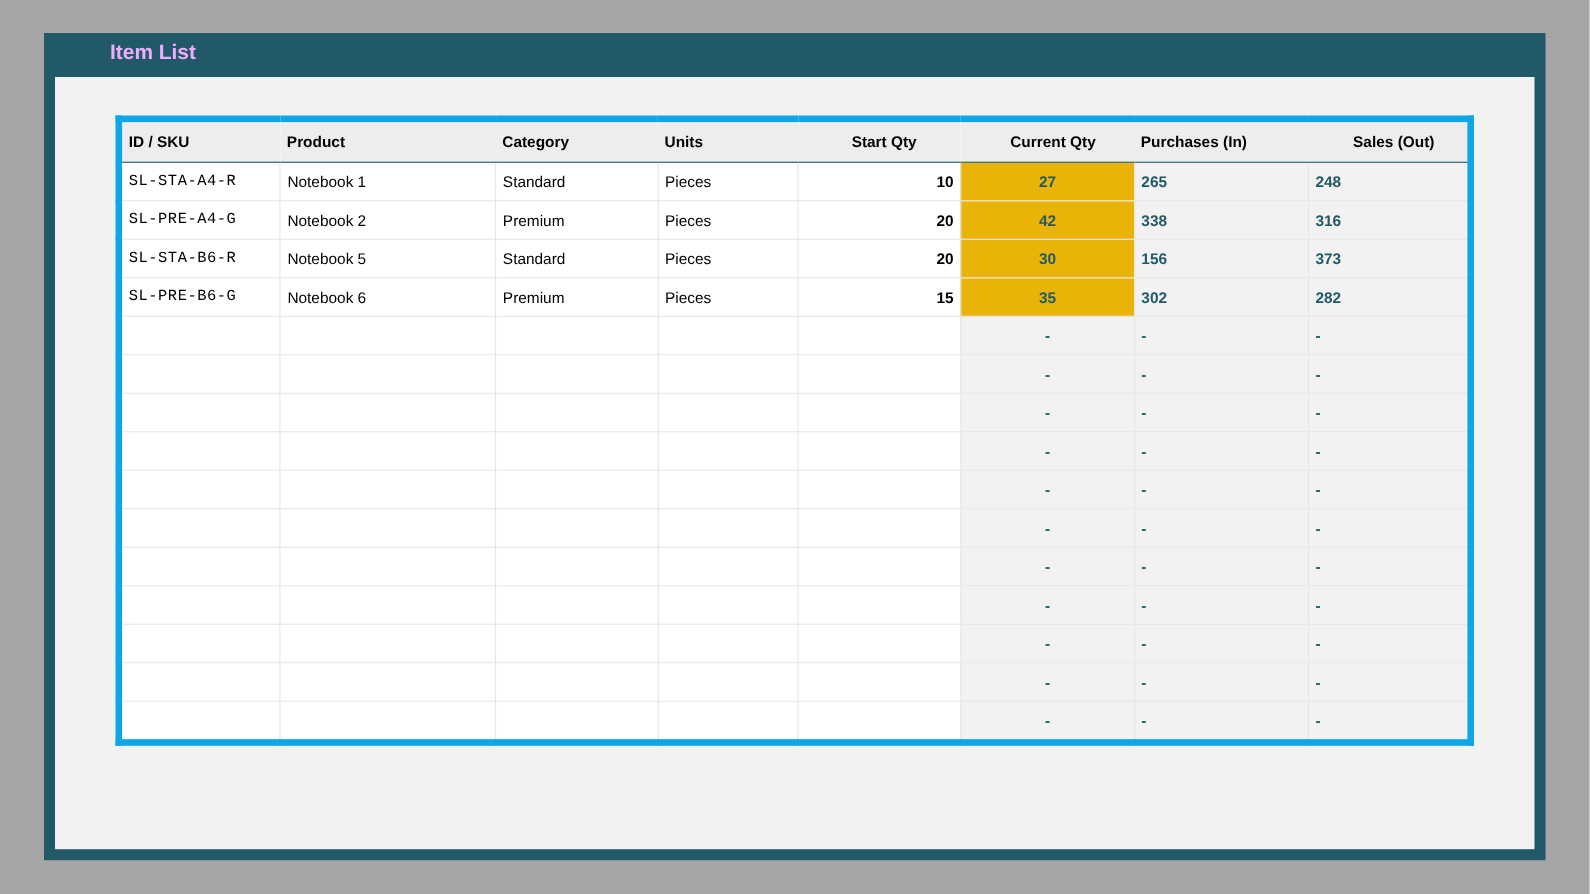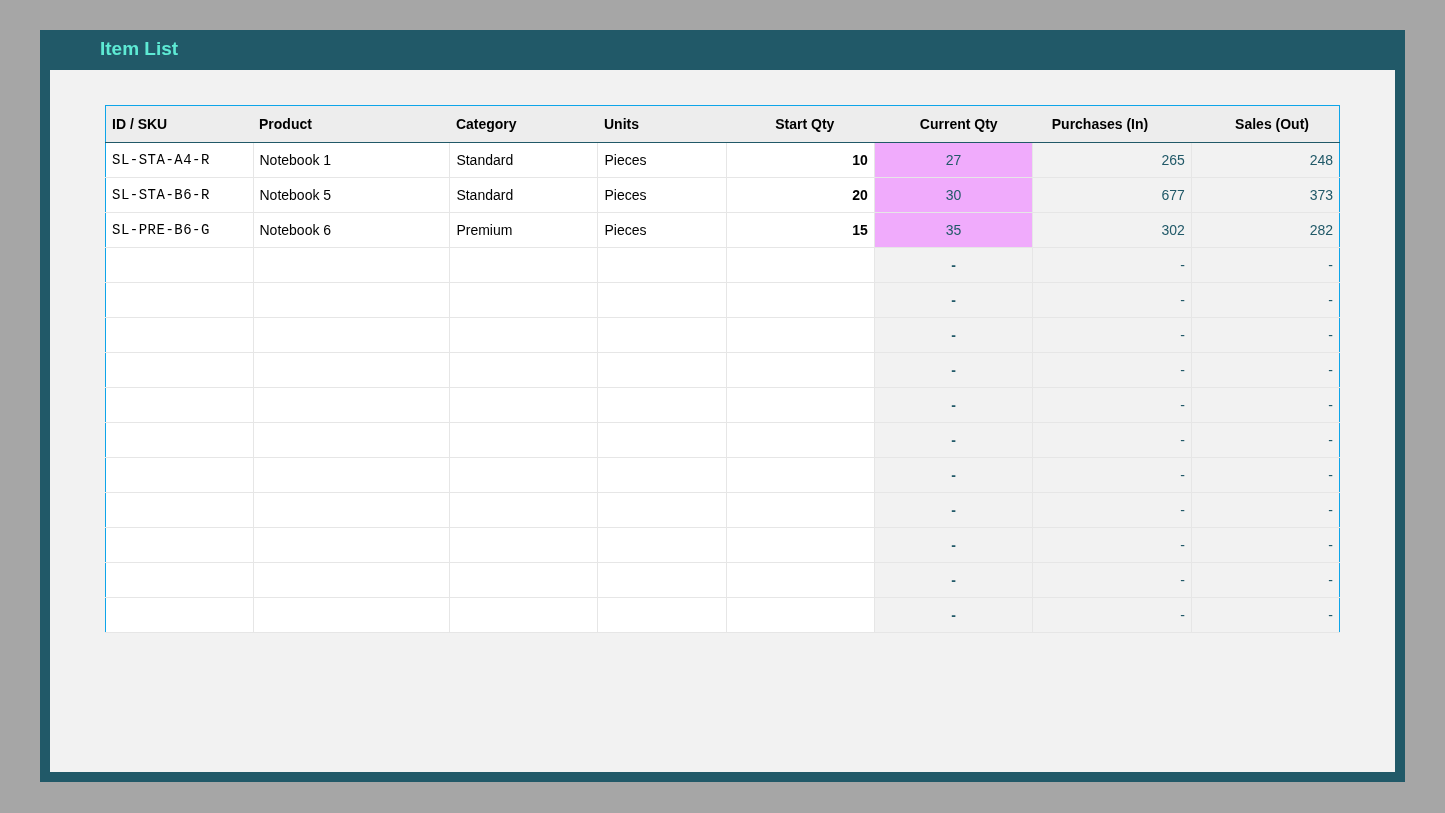--- a/index.html
+++ b/index.html
@@ -17,34 +17,34 @@
     }
     .outer-frame {
       background: #215968;
       padding: 0;
       height: 752px;
       display: flex;
       flex-direction: column;
     }
     .header {
       padding: 8px 60px 10px;
-      color: #5eead4;
+      color: #f0abfc;
       font-weight: bold;
       font-size: 19px;
     }
     .inner-panel {
       background: #f2f2f2;
       flex: 1;
       margin: 0 10px 10px 10px;
       padding: 35px 55px 20px;
     }
     table {
       width: 100%;
       border-collapse: collapse;
-      border: 1px solid #0ea5e9;
+      border: 6px solid #0ea5e9;
       background: #fff;
       font-size: 14px;
     }
     thead th {
       background: #ededed;
       text-align: left;
       font-weight: bold;
       padding: 10px 6px;
       border-bottom: 1px solid #215968;
       font-size: 14px;
@@ -68,29 +68,30 @@
     tbody td.sku {
       font-family: "Courier New", monospace;
       letter-spacing: 0.5px;
     }
     tbody td.startqty {
       text-align: right;
       font-weight: bold;
     }
     tbody td.currentqty {
       text-align: center;
-      font-weight: normal;
+      font-weight: bold;
       color: #215968;
-      background: #f0abfc;
+      background: #eab308;
     }
     tbody td.purchases,
     tbody td.sales {
-      text-align: right;
+      text-align: left;
       color: #215968;
       background: #f2f2f2;
+      font-weight: bold;
     }
     tbody tr.empty td.currentqty,
     tbody tr.empty td.purchases,
     tbody tr.empty td.sales {
       color: #215968;
       background: #f2f2f2;
     }
     tbody tr.empty td.currentqty {
       font-weight: bold;
     }
@@ -111,43 +112,53 @@
   <div class="inner-panel">
     <table>
       <thead>
         <tr>
           <th style="width:150px">ID / SKU</th>
           <th style="width:200px">Product</th>
           <th style="width:150px">Category</th>
           <th style="width:130px">Units</th>
           <th class="num" style="width:150px;padding-right:40px">Start Qty</th>
           <th class="num" style="width:160px;text-align:right;padding-right:35px">Current Qty</th>
-          <th class="num" style="width:160px;text-align:center;padding-right:30px">Purchases (In)</th>
+          <th class="num" style="width:160px;text-align:left;padding-right:30px">Purchases (In)</th>
           <th class="num" style="width:150px;text-align:right;padding-right:30px">Sales (Out)</th>
         </tr>
       </thead>
       <tbody id="tbody">
           <tr>
             <td class="sku">SL-STA-A4-R</td>
             <td>Notebook 1</td>
             <td>Standard</td>
             <td>Pieces</td>
             <td class="startqty">10</td>
             <td class="currentqty">27</td>
             <td class="purchases">265</td>
             <td class="sales">248</td>
           </tr>
           <tr>
+            <td class="sku">SL-PRE-A4-G</td>
+            <td>Notebook 2</td>
+            <td>Premium</td>
+            <td>Pieces</td>
+            <td class="startqty">20</td>
+            <td class="currentqty">42</td>
+            <td class="purchases">338</td>
+            <td class="sales">316</td>
+          </tr>
+          <tr>
             <td class="sku">SL-STA-B6-R</td>
             <td>Notebook 5</td>
             <td>Standard</td>
             <td>Pieces</td>
             <td class="startqty">20</td>
             <td class="currentqty">30</td>
-            <td class="purchases">677</td>
+            <td class="purchases">156</td>
             <td class="sales">373</td>
           </tr>
           <tr>
             <td class="sku">SL-PRE-B6-G</td>
             <td>Notebook 6</td>
             <td>Premium</td>
             <td>Pieces</td>
             <td class="startqty">15</td>
             <td class="currentqty">35</td>
             <td class="purchases">302</td>

